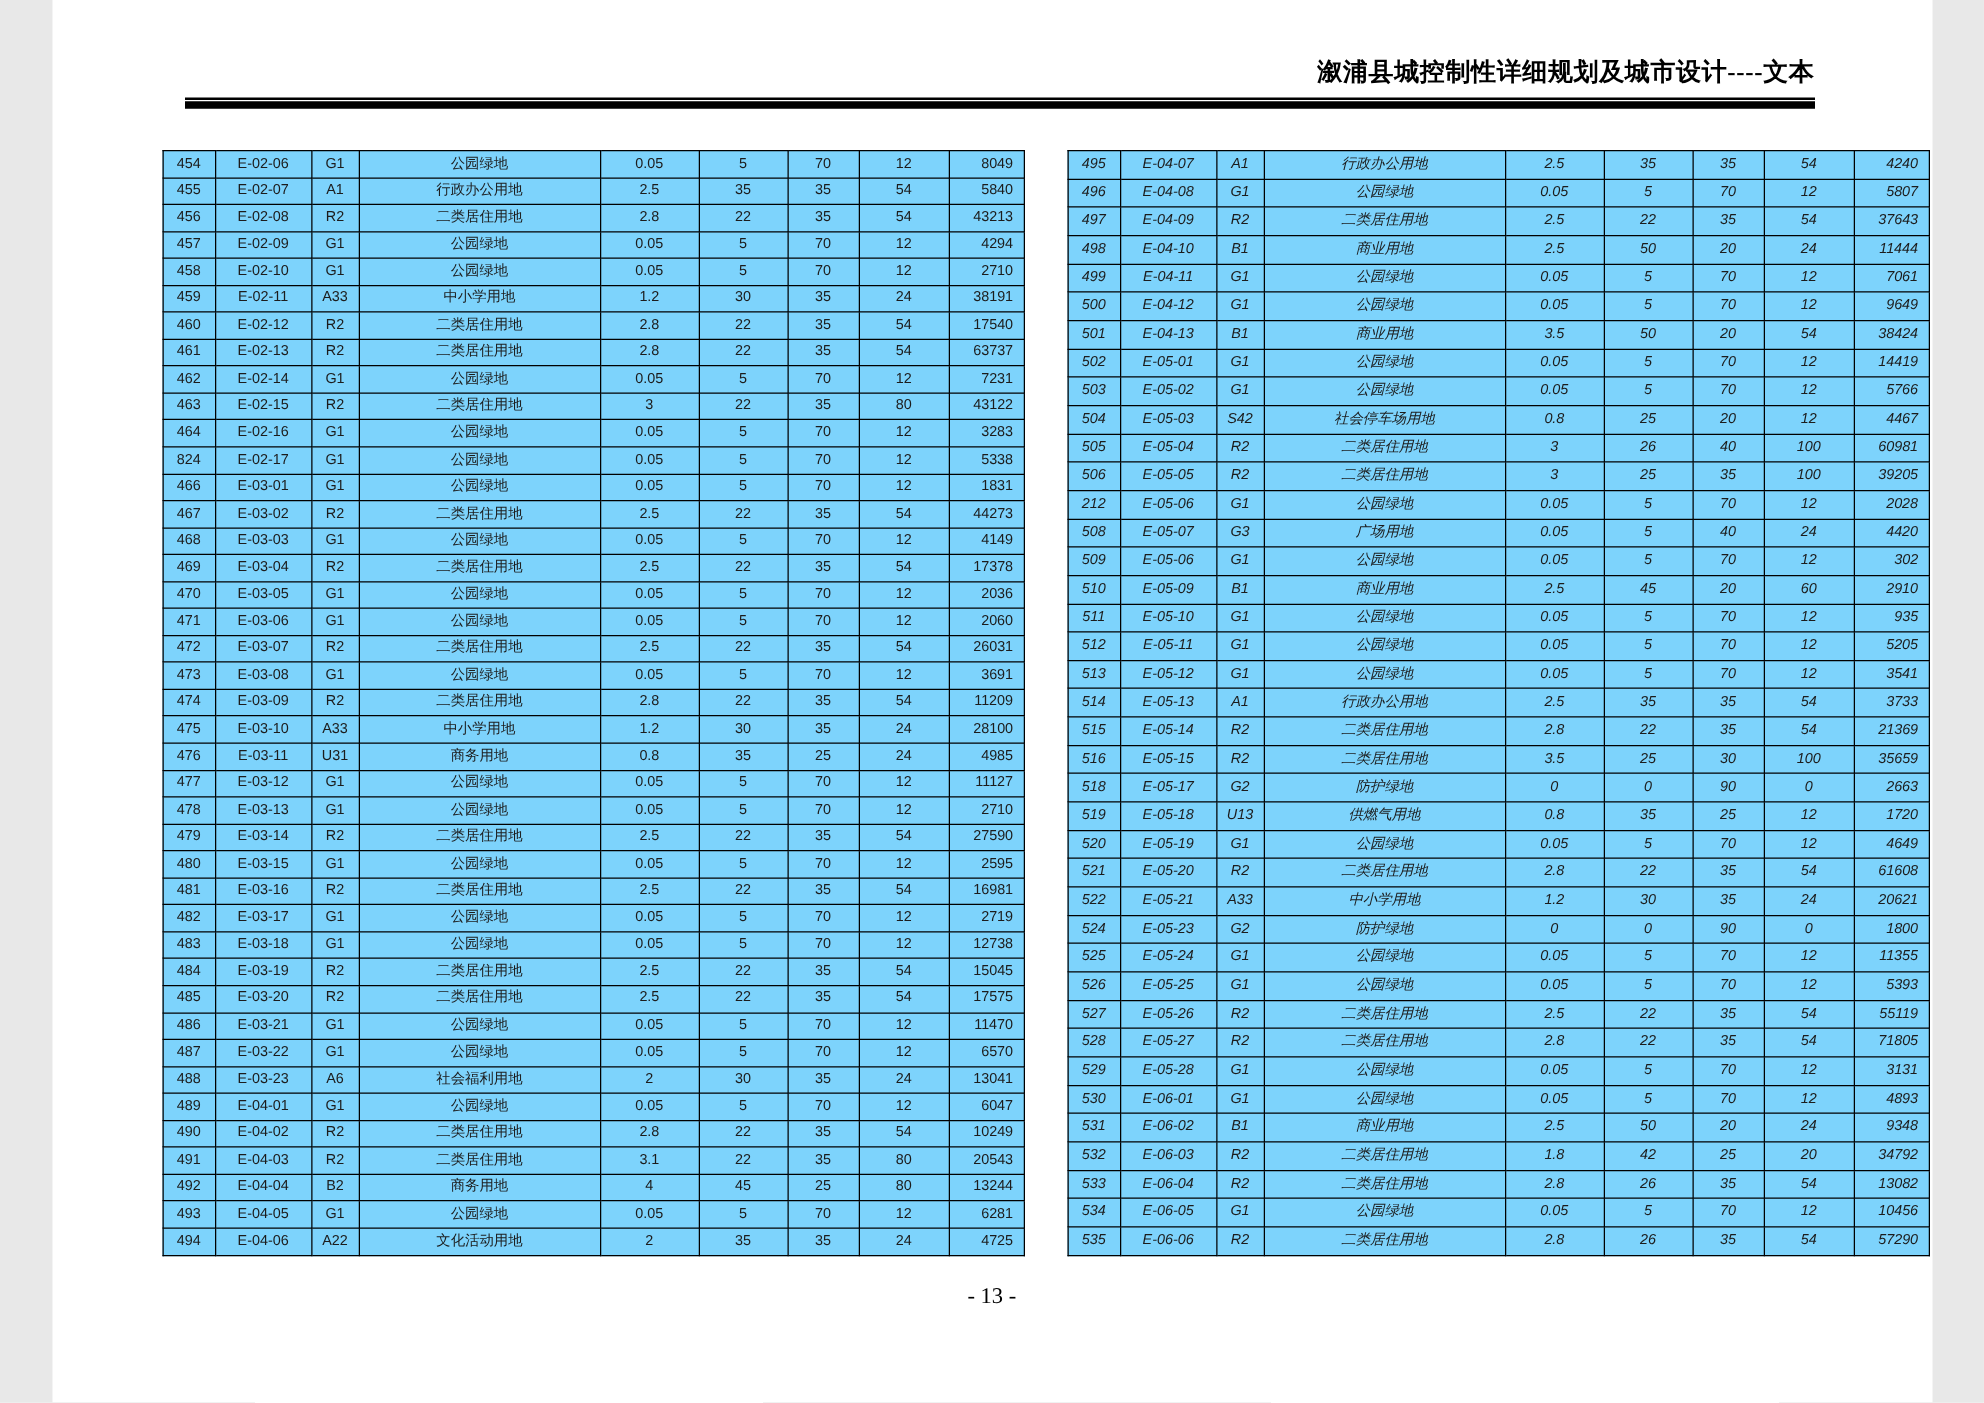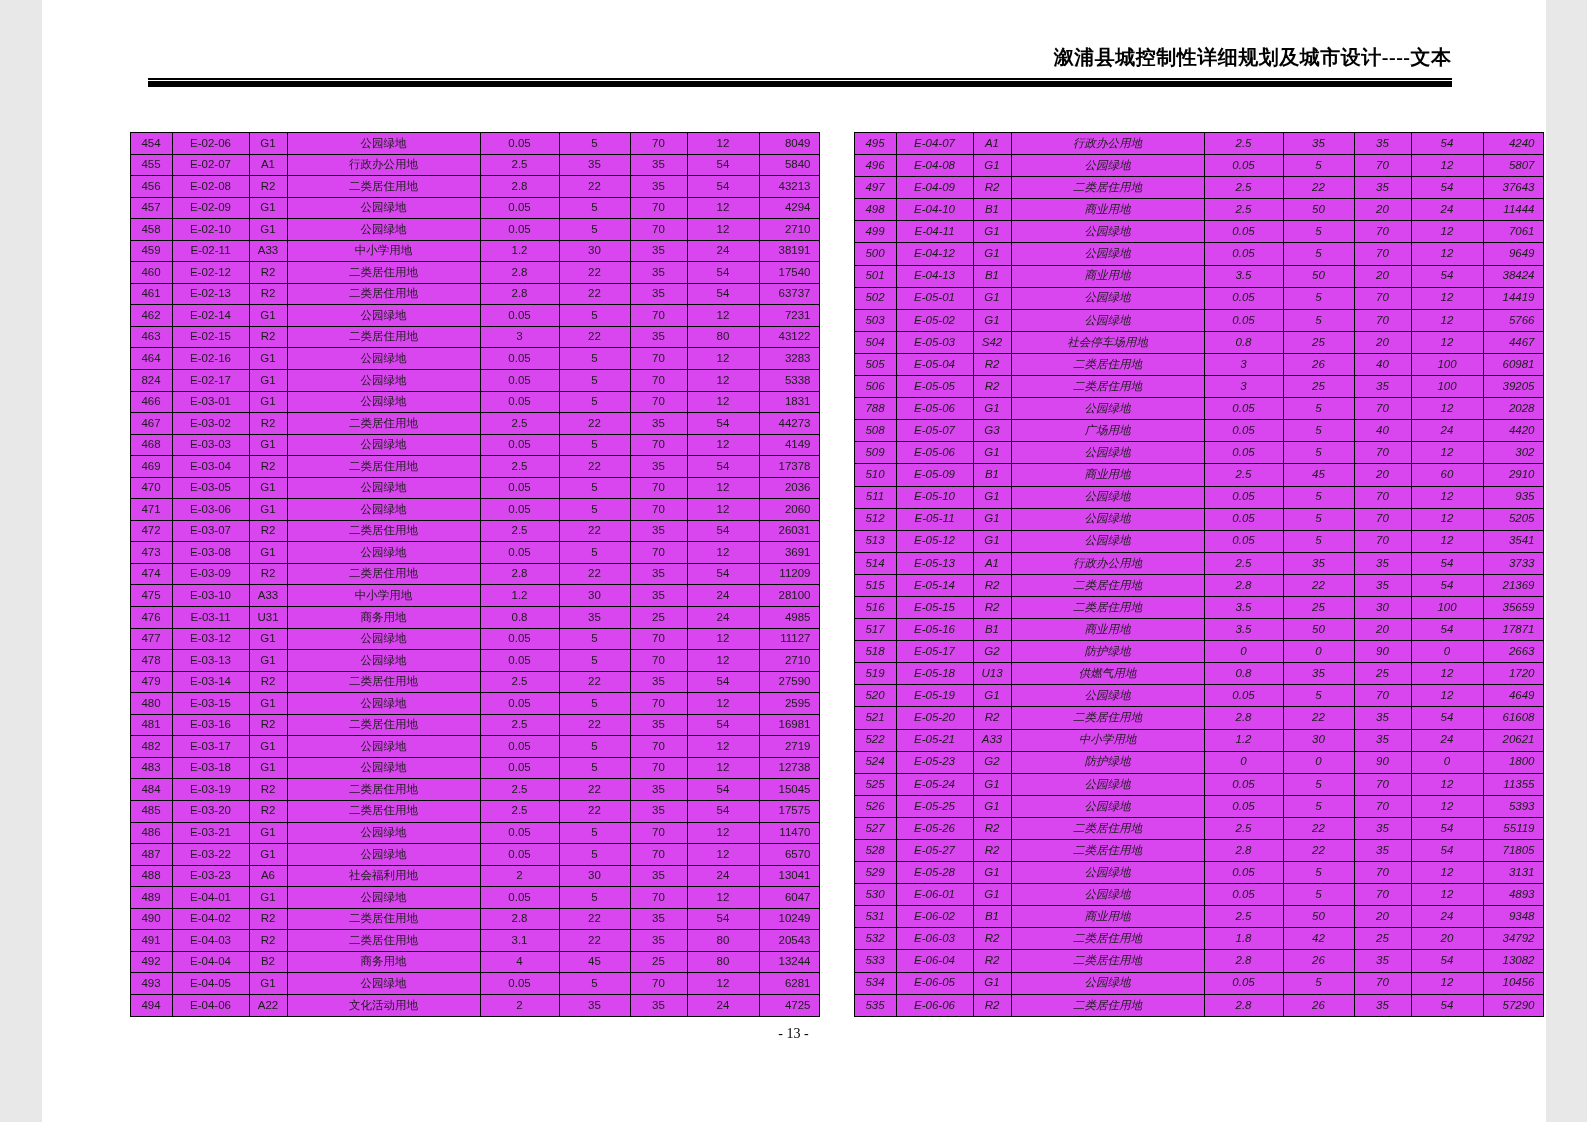--- a/index.html
+++ b/index.html
@@ -38,26 +38,26 @@
     content: "";
     display: block;
     margin-top: 1px;
     height: 6px;
     background: #000;
   }
 
   
   .land-table {
     position: absolute;
-    top: 132px;
+    top: 120px;
     width: 689px;
     height: 885px;
     border-collapse: collapse;
     table-layout: fixed;
-    background: #d946ef;
+    background: #7dd3fc;
   }
   .land-table.left  { left: 88px;  }
   .land-table.right { left: 812px; font-style: italic; }
 
   .land-table td {
     border: 1px solid #000;
     font-size: 11.5px;
     line-height: 1;
     padding: 0;
     text-align: center;
@@ -72,21 +72,21 @@
   }
 
   
   .footer {
     position: absolute;
     top: 1026px;
     left: 0;
     width: 100%;
     text-align: center;
     font-family: "Liberation Serif", "DejaVu Serif", serif;
-    font-size: 14px;
+    font-size: 18px;
     color: #000;
   }
 </style>
 </head>
 <body>
 
 <div class="page">
 
   <div class="header-title">溆浦县城控制性详细规划及城市设计----文本</div>
 
@@ -698,21 +698,21 @@
           <td class="c-code">E-05-05</td>
           <td class="c-type">R2</td>
           <td class="c-name">二类居住用地</td>
           <td class="c-v1">3</td>
           <td class="c-v2">25</td>
           <td class="c-v3">35</td>
           <td class="c-v4">100</td>
           <td class="c-v5">39205</td>
         </tr>
         <tr>
-          <td class="c-no">788</td>
+          <td class="c-no">212</td>
           <td class="c-code">E-05-06</td>
           <td class="c-type">G1</td>
           <td class="c-name">公园绿地</td>
           <td class="c-v1">0.05</td>
           <td class="c-v2">5</td>
           <td class="c-v3">70</td>
           <td class="c-v4">12</td>
           <td class="c-v5">2028</td>
         </tr>
         <tr>
@@ -806,31 +806,20 @@
         <tr>
           <td class="c-no">516</td>
           <td class="c-code">E-05-15</td>
           <td class="c-type">R2</td>
           <td class="c-name">二类居住用地</td>
           <td class="c-v1">3.5</td>
           <td class="c-v2">25</td>
           <td class="c-v3">30</td>
           <td class="c-v4">100</td>
           <td class="c-v5">35659</td>
-        </tr>
-        <tr>
-          <td class="c-no">517</td>
-          <td class="c-code">E-05-16</td>
-          <td class="c-type">B1</td>
-          <td class="c-name">商业用地</td>
-          <td class="c-v1">3.5</td>
-          <td class="c-v2">50</td>
-          <td class="c-v3">20</td>
-          <td class="c-v4">54</td>
-          <td class="c-v5">17871</td>
         </tr>
         <tr>
           <td class="c-no">518</td>
           <td class="c-code">E-05-17</td>
           <td class="c-type">G2</td>
           <td class="c-name">防护绿地</td>
           <td class="c-v1">0</td>
           <td class="c-v2">0</td>
           <td class="c-v3">90</td>
           <td class="c-v4">0</td>

